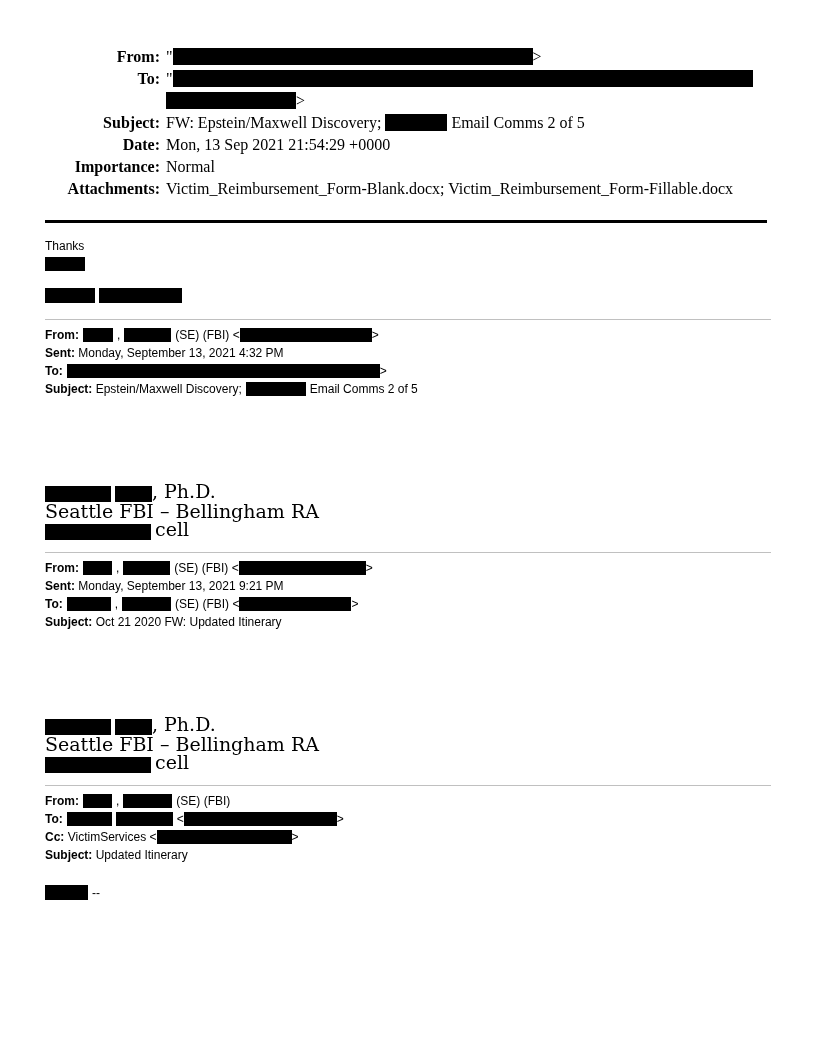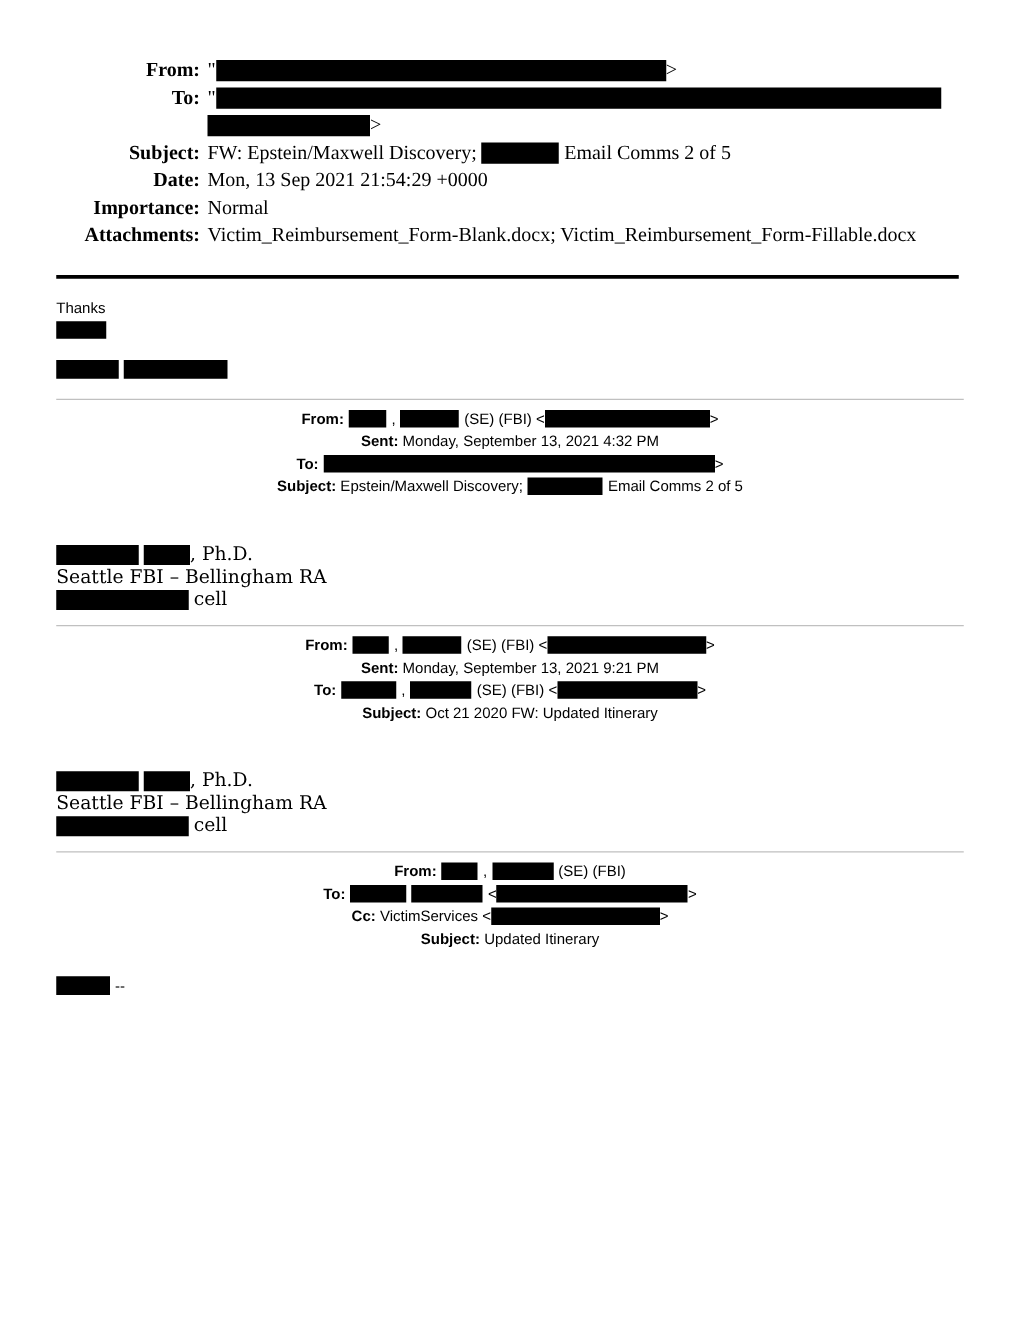--- a/index.html
+++ b/index.html
@@ -54,29 +54,29 @@
   .mt21 { margin-top: 21px; }
 
   .sig-italic {
     font-style: italic;
     line-height: 16px;
     margin-top: 18px;
   }
   .sig-italic .body-line { line-height: 16px; }
 
   
-  .qhdr .body-line { line-height: 18px; text-align: center; }
+  .qhdr .body-line { line-height: 18px; }
   .qlabel { font-weight: bold; }
 
   
   .sig-serif {
     font-family: "DejaVu Serif", serif;
-    font-size: 15px;
+    font-size: 19px;
     line-height: 18px;
-    margin-top: 36px;
+    margin-top: 84px;
   }
 
   .closing { margin-top: 20px; }
 
   
   .sp-l { margin-left: 4px; }
   .sp-r { margin-right: 4px; }
   .sp-lr { margin-left: 4px; margin-right: 4px; }
 </style>
 </head>

